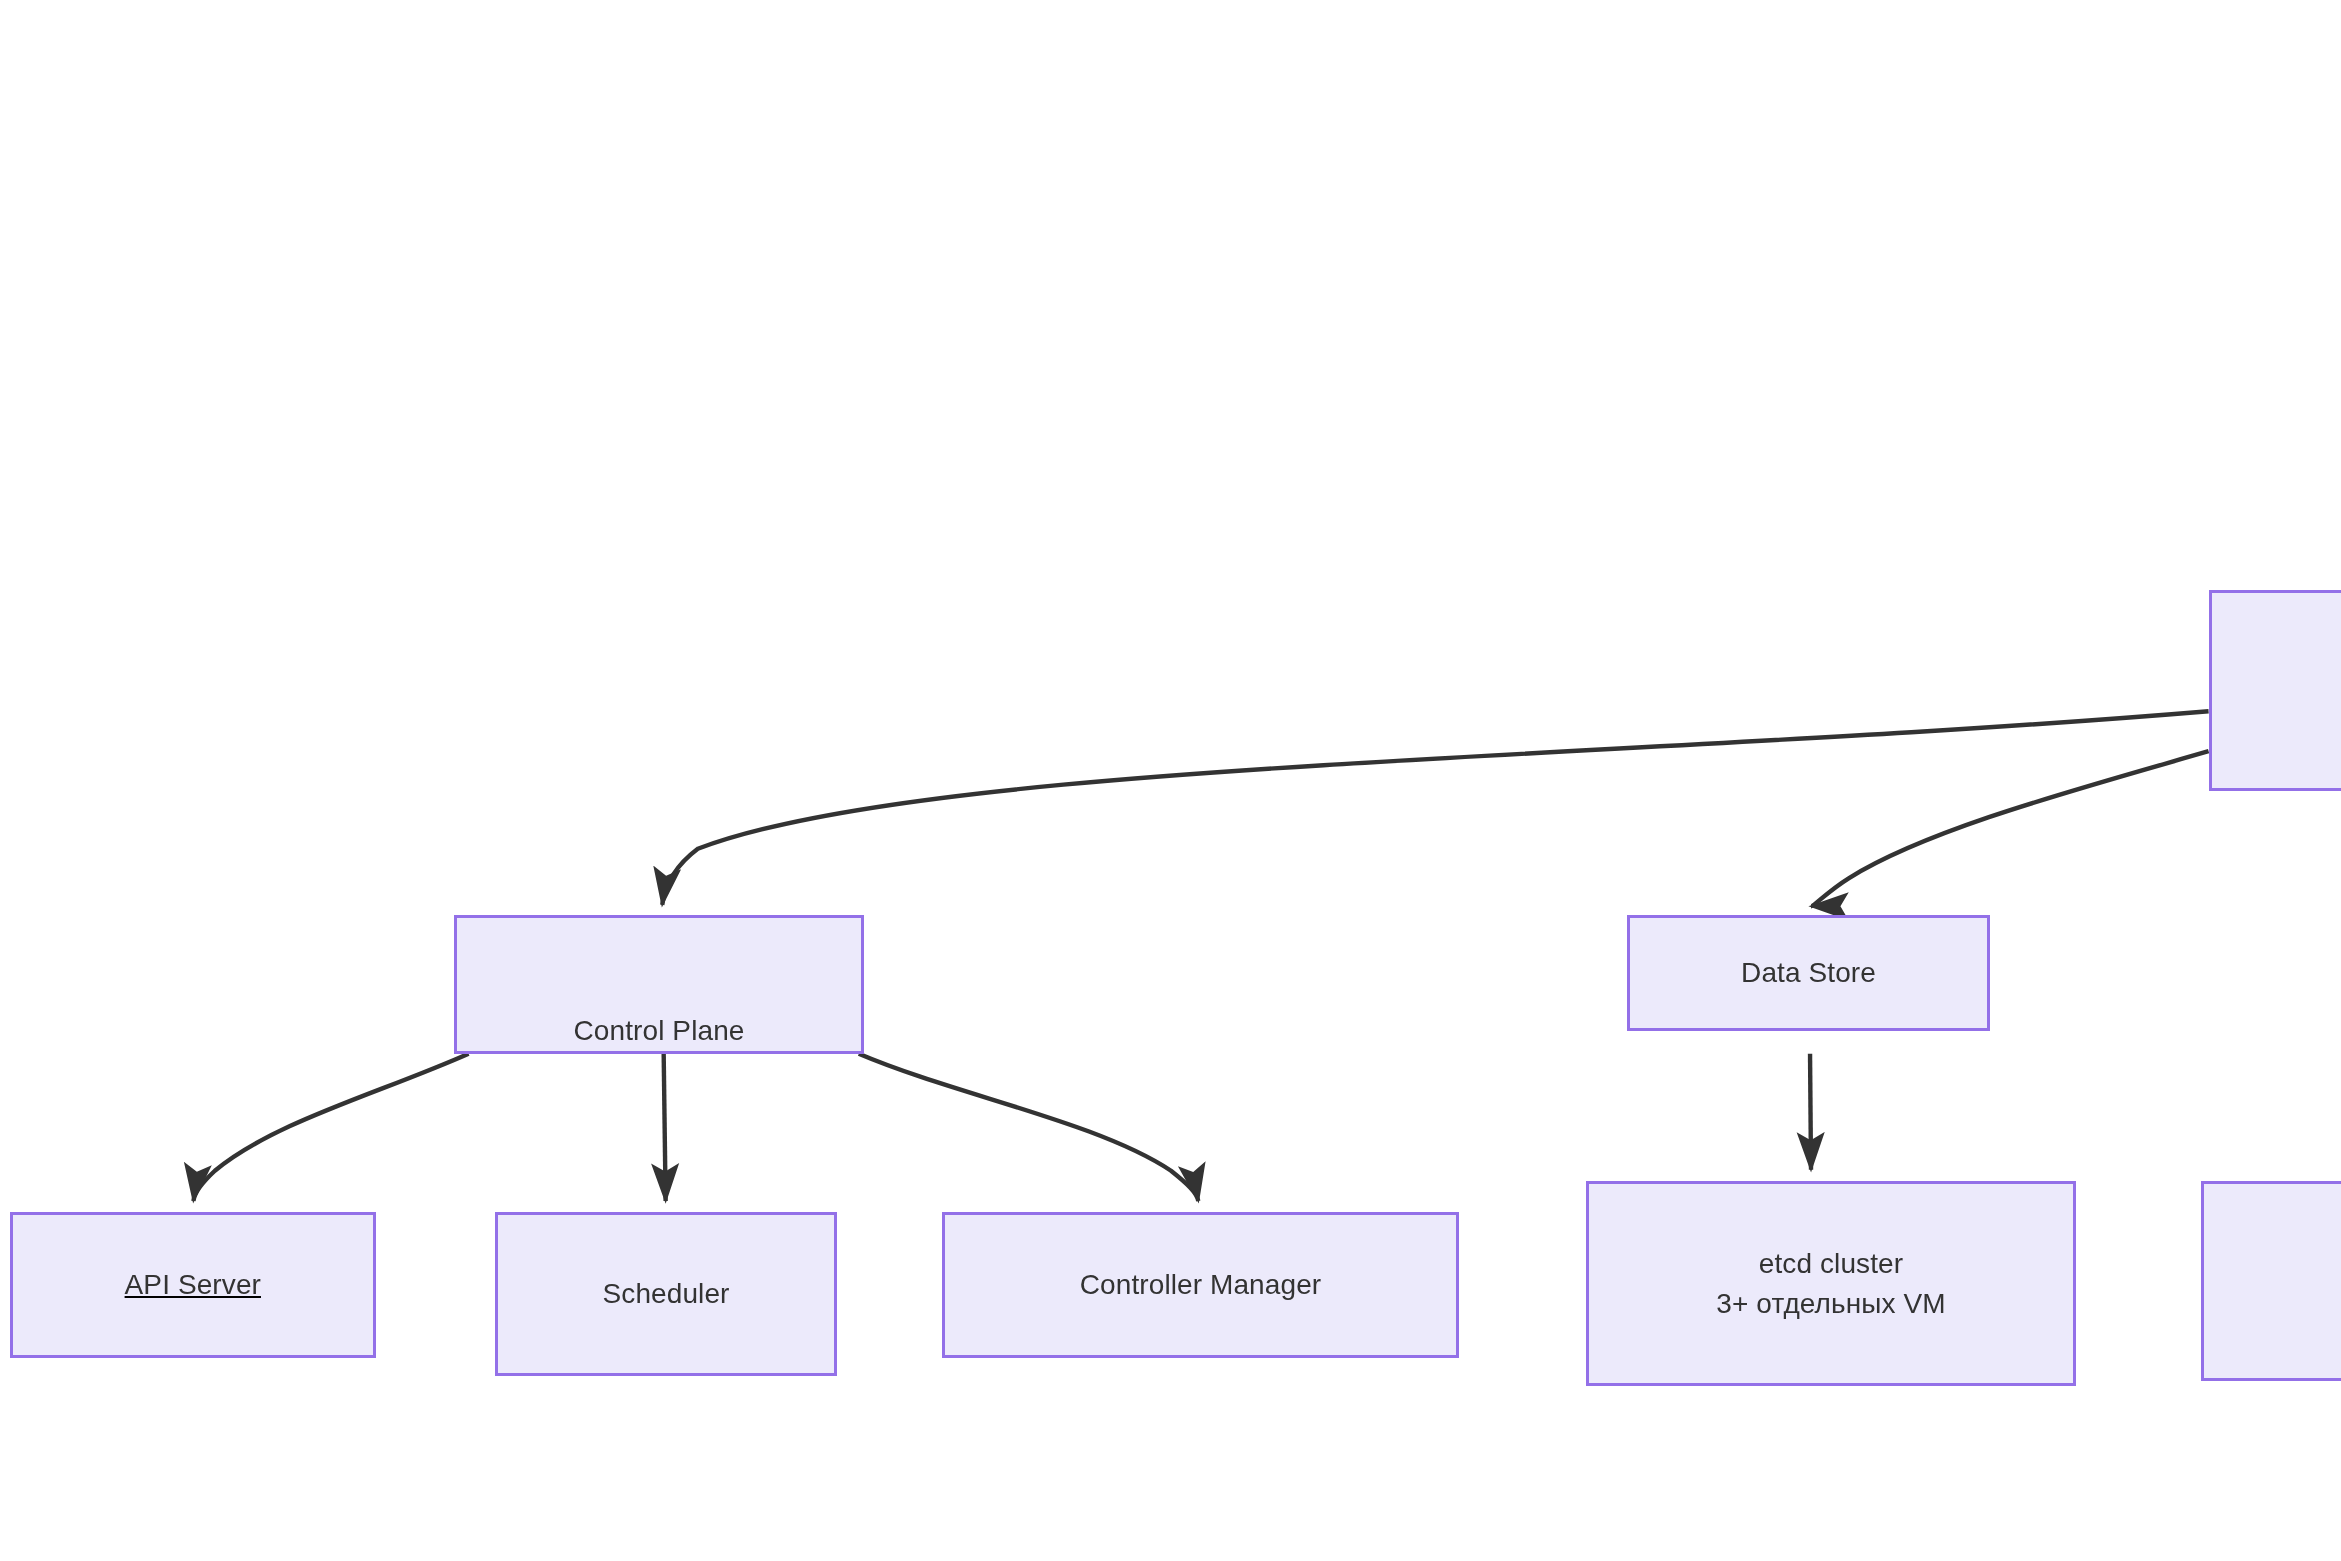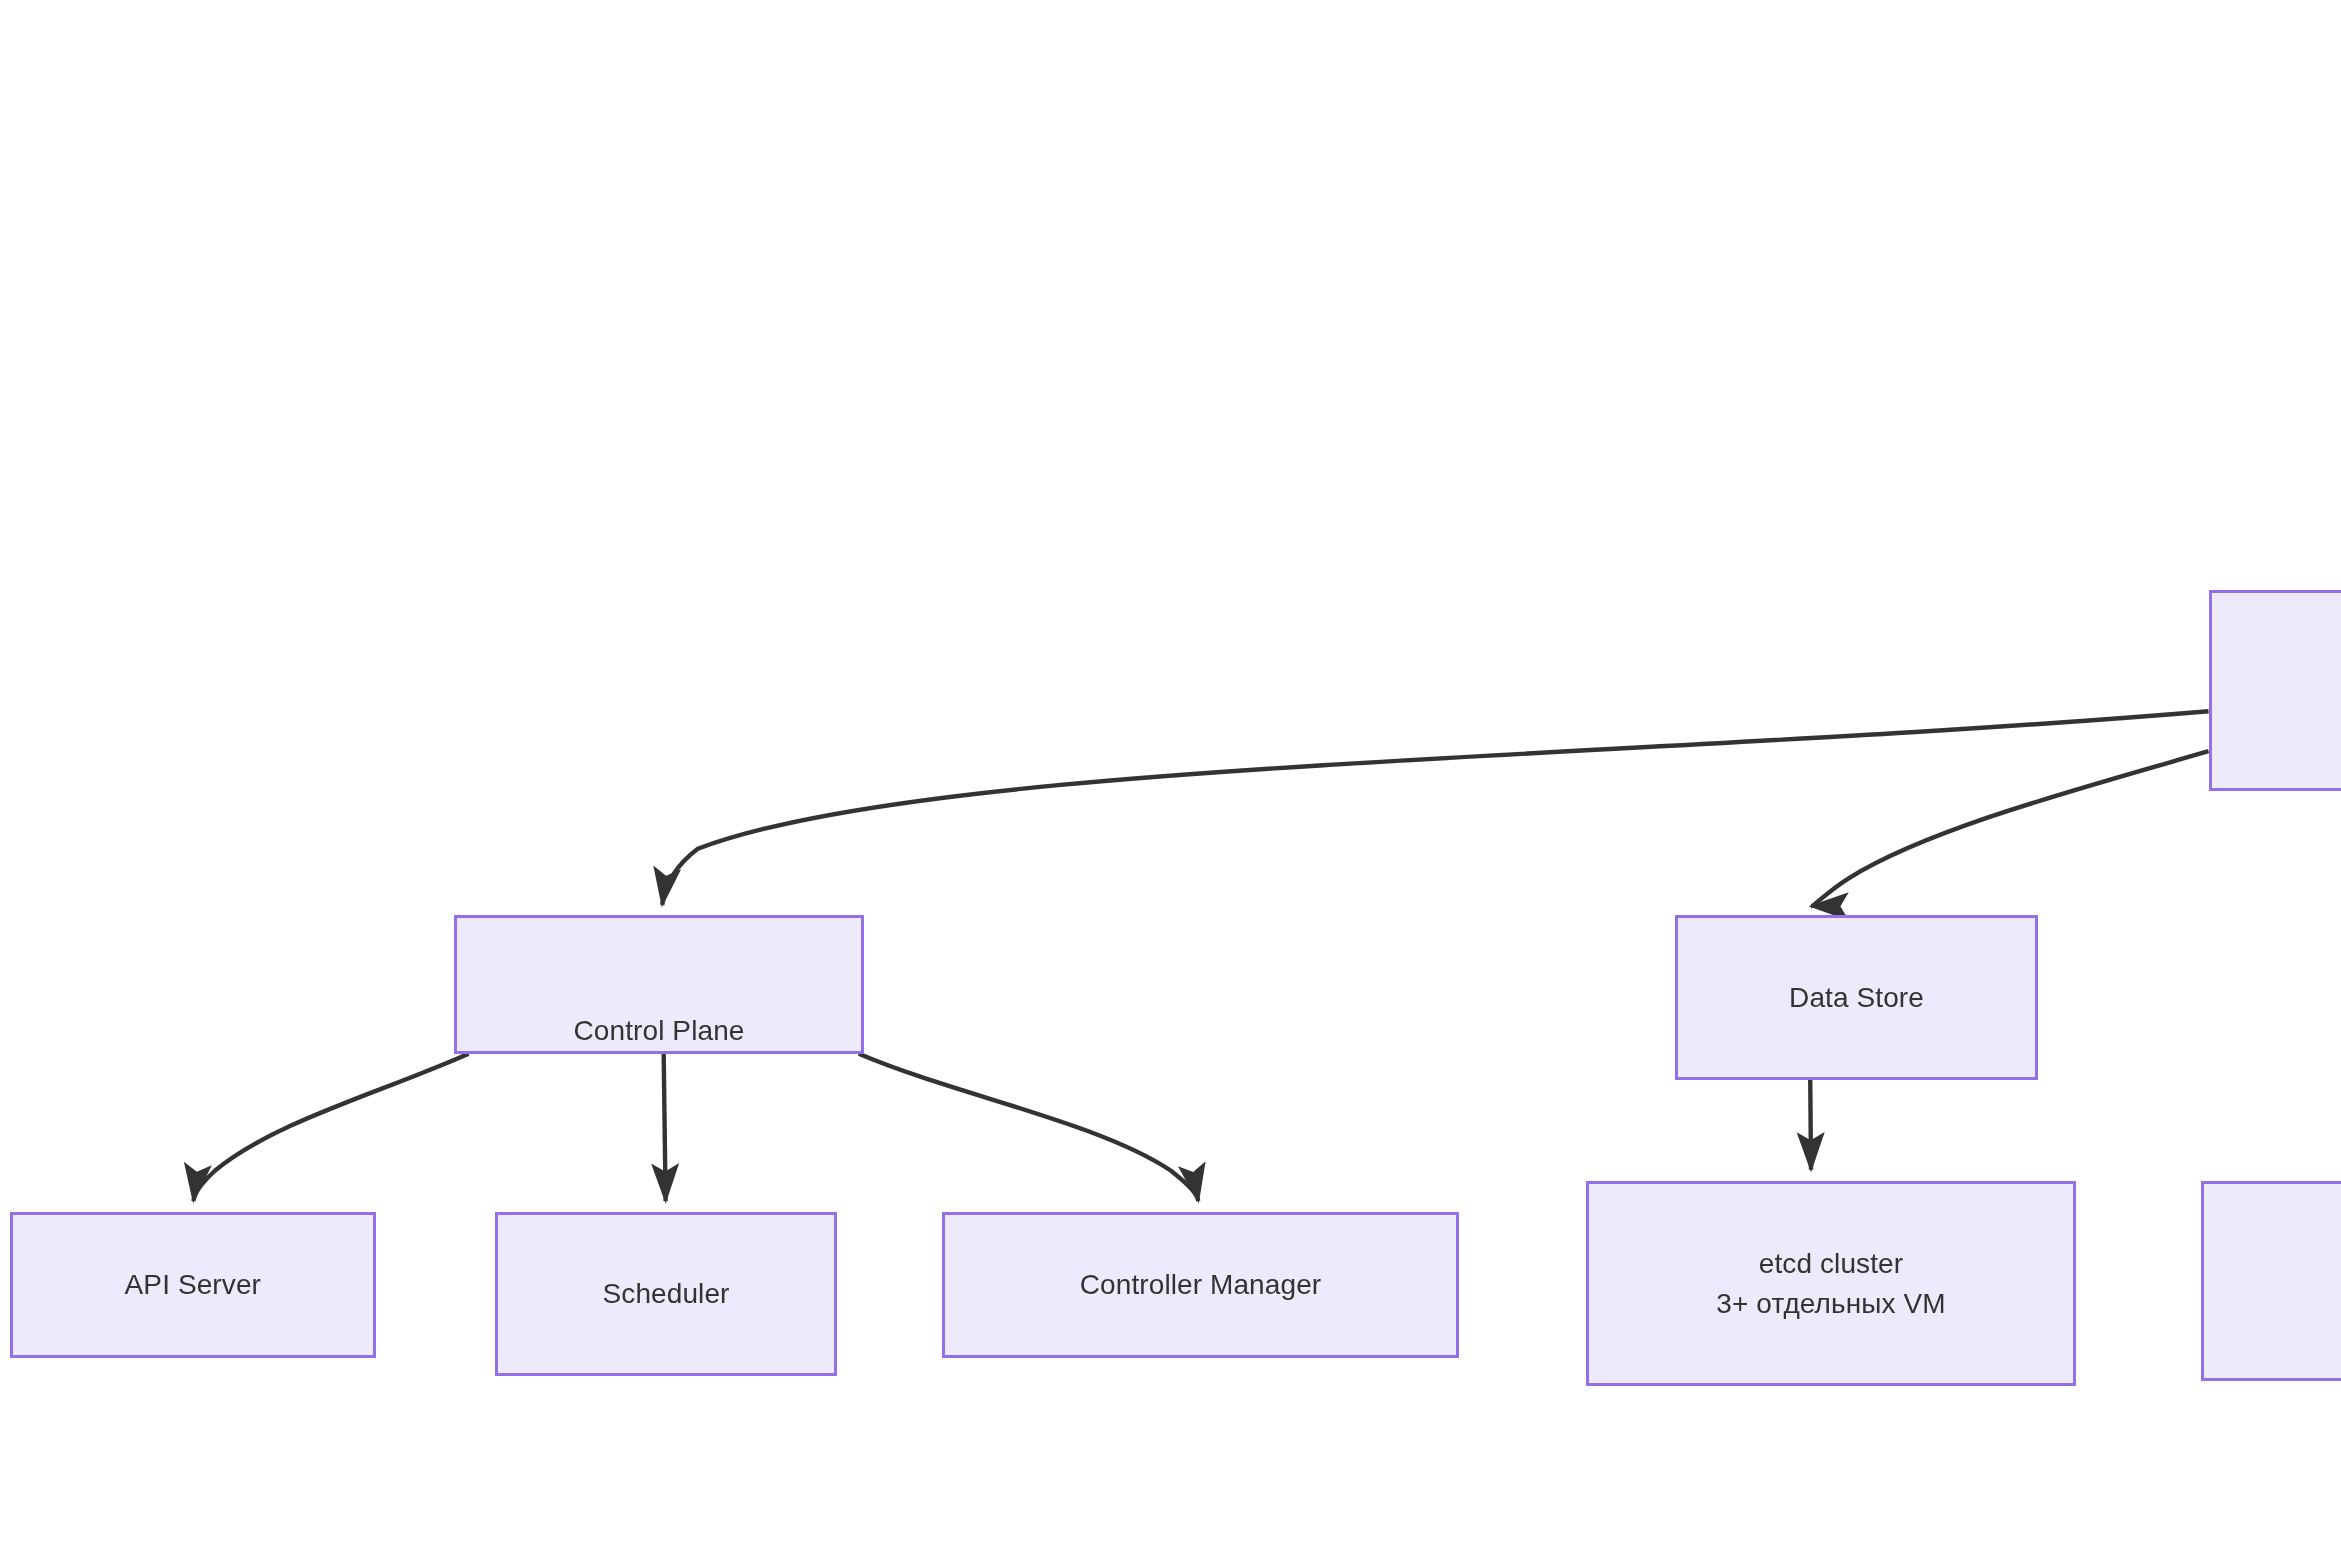--- a/index.html
+++ b/index.html
@@ -74,25 +74,25 @@
 
   <div class="node clipped" style="left:2209px; top:590px; width:273px; height:201px;">
     
     
   </div>
 
   <div class="node" style="left:454px; top:915px; width:410px; height:139px;justify-content:flex-end;">
     <div class="node-label">Control Plane</div>
   </div>
 
-  <div class="node" style="left:1627px; top:915px; width:363px; height:165px;margin-left:48px;">
+  <div class="node" style="left:1627px; top:915px; width:363px; height:116px;">
     <div class="node-label">Data Store</div>
   </div>
 
-  <div class="node" style="left:9.8px; top:1212px; width:366px; height:146px;">
+  <div class="node" style="left:9.8px; top:1212px; width:366px; height:146px;text-decoration:underline;">
     <div class="node-label">API Server</div>
   </div>
 
   <div class="node" style="left:495px; top:1212px; width:342px; height:164px;">
     <div class="node-label">Scheduler</div>
   </div>
 
   <div class="node" style="left:942px; top:1212px; width:517px; height:146px;">
     <div class="node-label">Controller Manager</div>
   </div>

